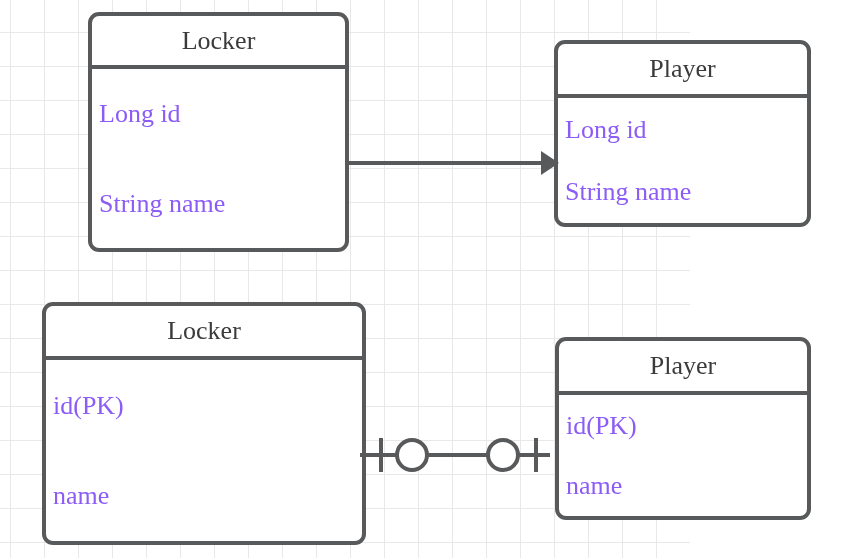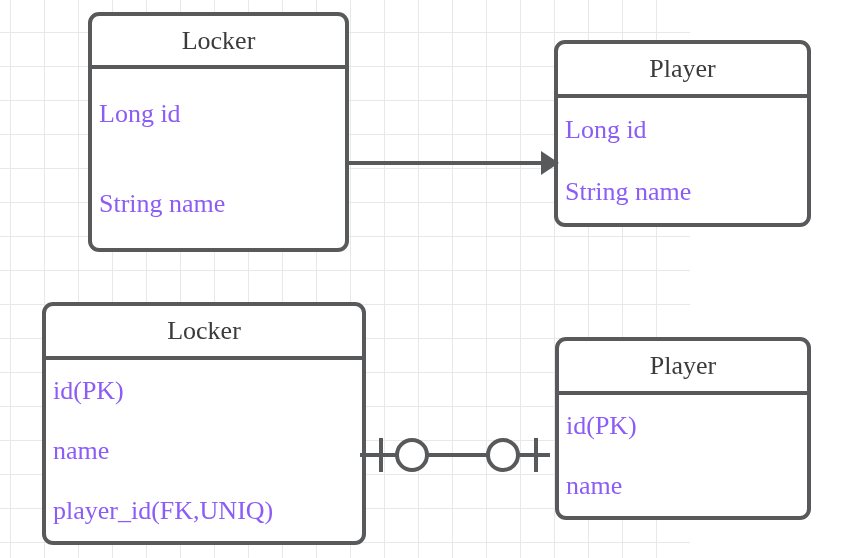--- a/index.html
+++ b/index.html
@@ -92,21 +92,20 @@
       <div class="attr">Long id</div>
       <div class="attr">String name</div>
     </div>
   </div>
 
   <div class="entity" id="ent-locker-table">
     <div class="entity-header">Locker</div>
     <div class="entity-body">
       <div class="attr">id(PK)</div>
       <div class="attr">name</div>
-      <div class="attr">player_id(FK,UNIQ)</div>
     </div>
   </div>
 
   <div class="entity" id="ent-player-table">
     <div class="entity-header">Player</div>
     <div class="entity-body">
       <div class="attr">id(PK)</div>
       <div class="attr">name</div>
     </div>
   </div>

